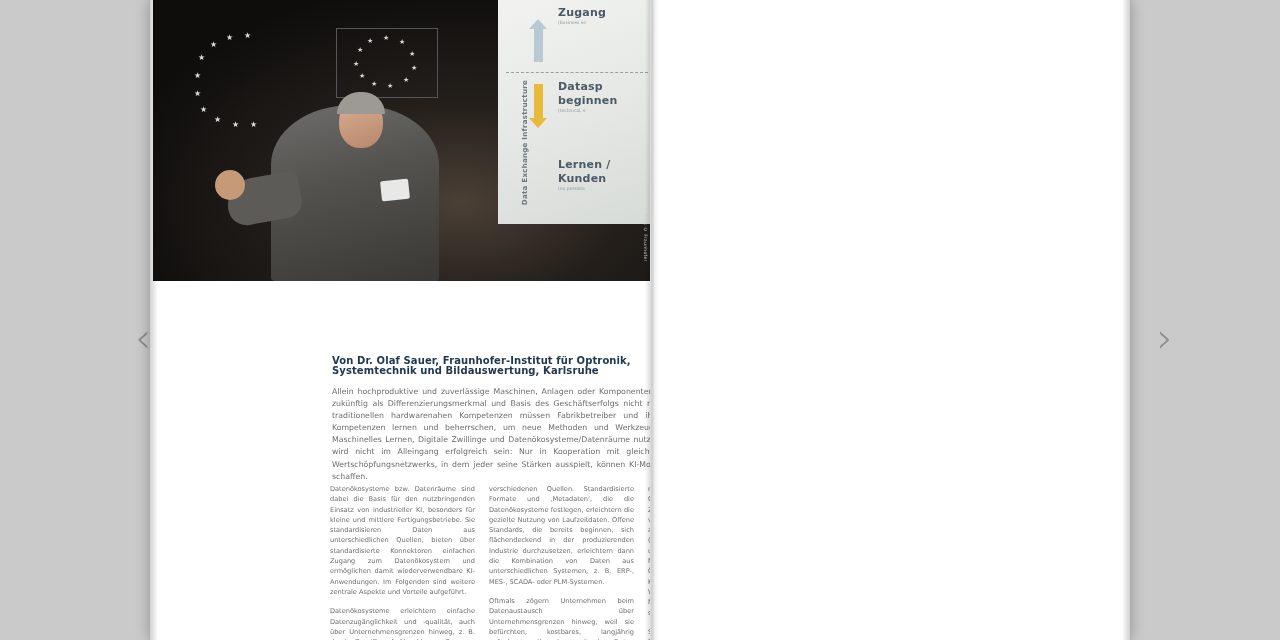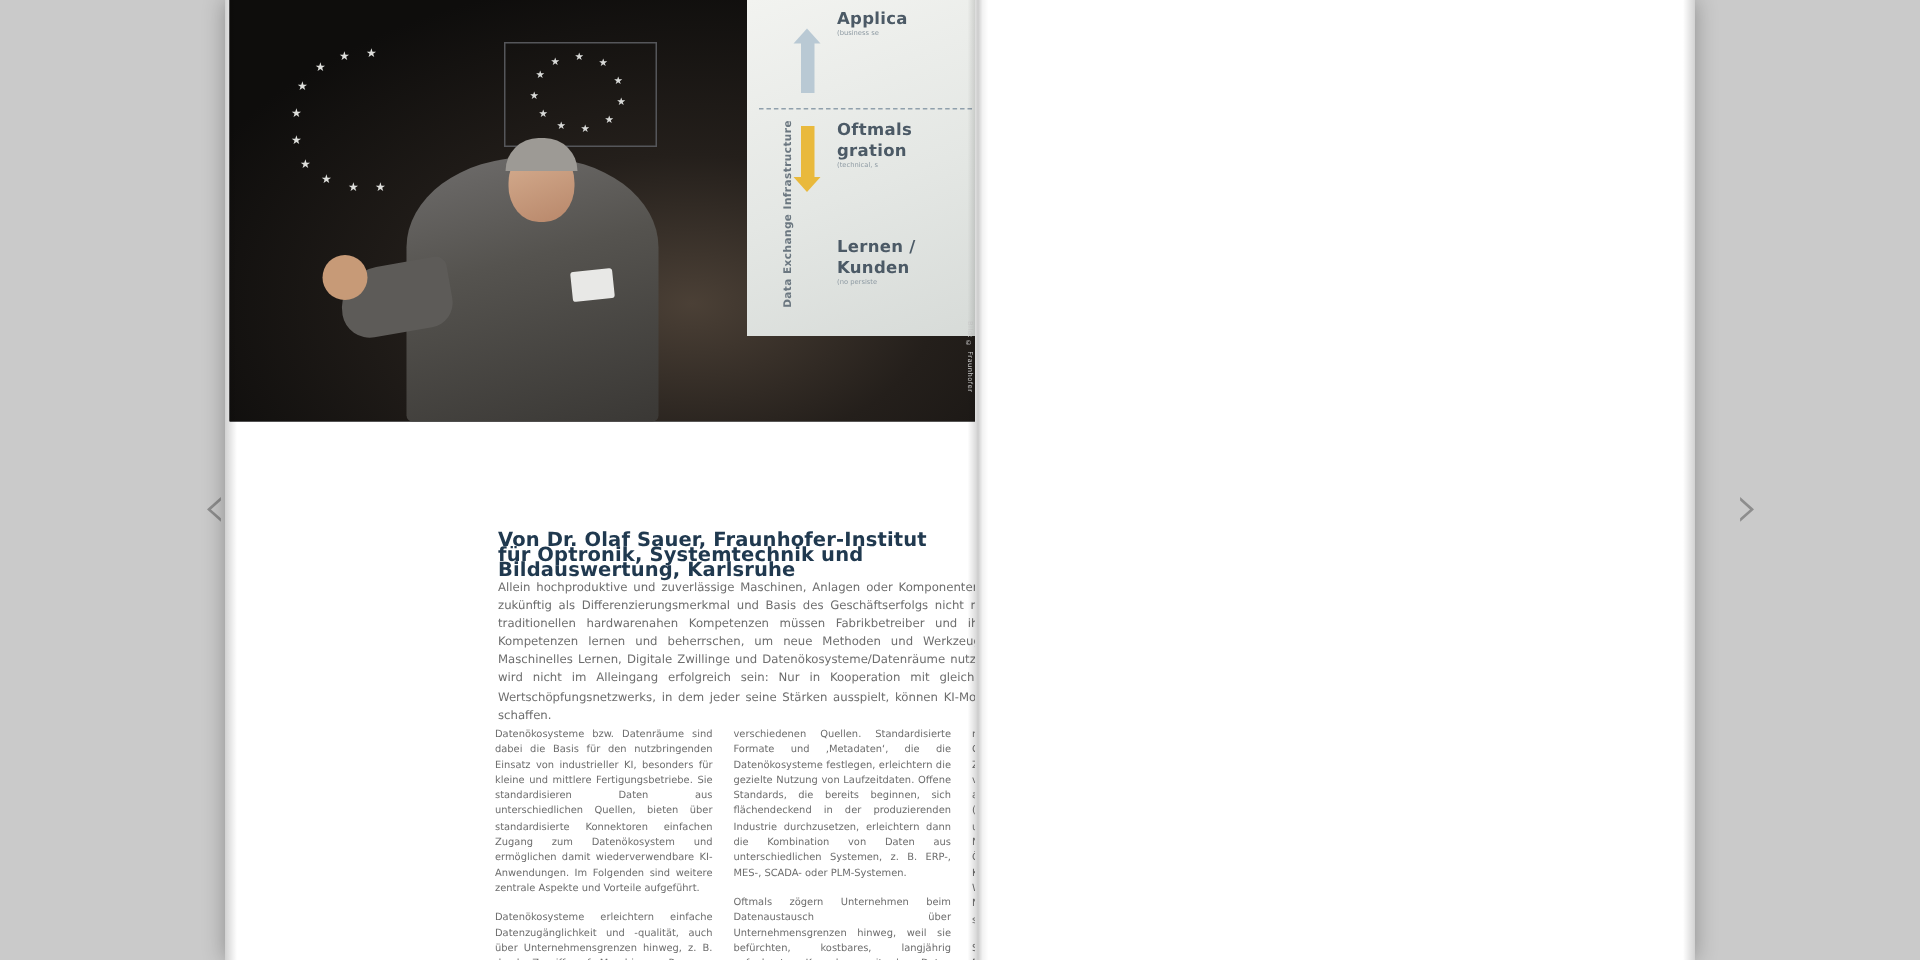--- a/index.html
+++ b/index.html
@@ -60,21 +60,21 @@
   .hair{position:absolute;left:184px;top:92px;width:48px;height:22px;border-radius:24px 24px 0 0;background:#9d9a95;}
   .badge{position:absolute;left:228px;top:180px;width:28px;height:20px;background:#e8e8e6;border-radius:2px;transform:rotate(-6deg);}
   .arm{position:absolute;left:74px;top:176px;width:74px;height:46px;background:#5d5b58;border-radius:30px 8px 18px 20px;transform:rotate(-10deg);}
   .hand{position:absolute;left:62px;top:170px;width:30px;height:30px;border-radius:50%;background:#c79a77;}
   .credit{position:absolute;right:2px;top:214px;writing-mode:vertical-rl;color:#cfcfcf;font-size:4.5px;letter-spacing:.3px;}
 
   
   .title{position:absolute;left:182px;top:288px;width:300px;color:#20394f;
          font-weight:700;font-size:22.5px;line-height:26px;letter-spacing:-.3px;}
   .byline{position:absolute;left:182px;top:356px;width:310px;color:#20394f;
-          font-weight:700;font-size:13px;line-height:10px;letter-spacing:.1px;}
+          font-weight:700;font-size:10px;line-height:10px;letter-spacing:.1px;}
   .lede{position:absolute;left:182px;top:386px;width:462px;color:#6d6d6d;
         font-size:7.8px;line-height:12.1px;text-align:justify;}
   .lcols{position:absolute;left:180px;top:484px;width:465px;height:150px;
          display:flex;gap:14px;}
   .lcol{width:145px;color:#6d6d6d;font-size:6.6px;line-height:10.3px;text-align:justify;}
   .lcol p{margin:0 0 9px 0;}
 </style>
 </head>
 <body>
 
@@ -124,24 +124,24 @@
         <div class="hand"></div>
         <div class="head"></div>
         <div class="hair"></div>
         <div class="badge"></div>
 
         <div class="hero-screen">
           <div class="scr-arrow-up"></div>
           <div class="scr-arrow-dn"></div>
           <div class="scr-dash"></div>
           <div class="scr-vert">Data Exchange Infrastructure</div>
-          <div class="scr-row" style="top:6px;font-size:11px;">Applica</div>
+          <div class="scr-row" style="top:6px;font-size:11px;">Zugang</div>
           <div class="scr-sub" style="top:20px;">(business se</div>
-          <div class="scr-row" style="top:80px;font-size:11px;">Oftmals</div>
-          <div class="scr-row" style="top:94px;font-size:11px;">gration</div>
+          <div class="scr-row" style="top:80px;font-size:11px;">Datasp</div>
+          <div class="scr-row" style="top:94px;font-size:11px;">beginnen</div>
           <div class="scr-sub" style="top:108px;">(technical, s</div>
           <div class="scr-row" style="top:158px;font-size:11px;">Lernen /</div>
           <div class="scr-row" style="top:172px;font-size:11px;">Kunden</div>
           <div class="scr-sub" style="top:186px;">(no persiste</div>
         </div>
 
         <div class="credit">Bild: © Fraunhofer</div>
       </div>
 
       <div class="byline">Von Dr. Olaf Sauer, Fraunhofer-Institut für Optronik, Systemtechnik und Bildauswertung, Karlsruhe</div>

